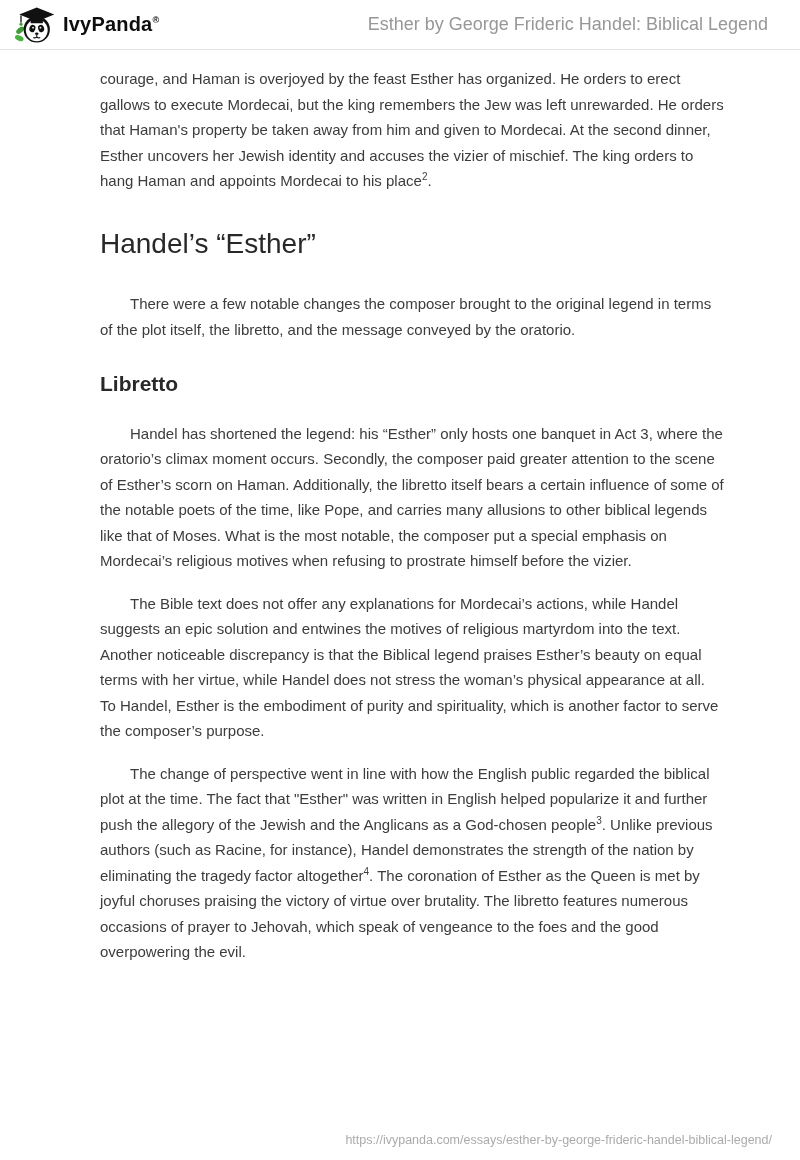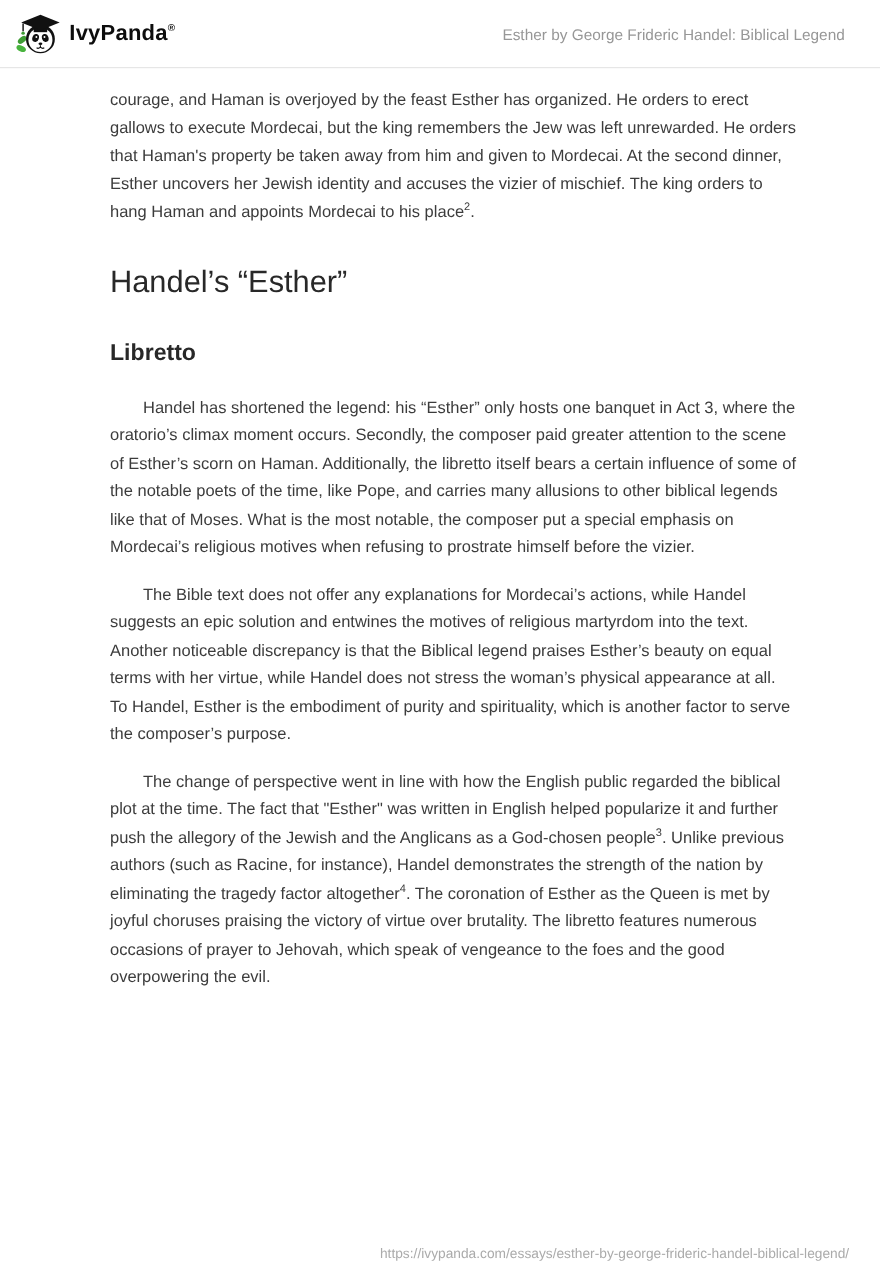--- a/index.html
+++ b/index.html
@@ -3,28 +3,28 @@
 <meta charset="utf-8">
 <style>
   * { box-sizing: border-box; }
   html, body { margin: 0; padding: 0; background: #ffffff; }
   .page {
     width: 800px; height: 1160px; margin: 0 auto; position: relative;
     background: #ffffff; overflow: hidden;
     font-family: "Liberation Sans", sans-serif;
   }
   .hdr {
-    height: 62px; display: flex; align-items: center; justify-content: space-between;
+    height: 50px; display: flex; align-items: center; justify-content: space-between;
     padding: 0 32px 0 14px; border-bottom: 1px solid #e4e4e4;
   }
   .brand { display: flex; align-items: center; gap: 7px; }
   .logo-wrap { width: 42px; height: 46px; display: flex; align-items: center; }
   .brand-text { font-size: 20px; font-weight: bold; color: #0d0d0d; letter-spacing: .2px; }
   .brand-text sup { font-size: 9px; font-weight: bold; }
-  .doc-title { font-size: 14px; color: #979797; }
+  .doc-title { font-size: 18px; color: #979797; }
   .article {
     padding: 16px 76px 0 76px;
     font-size: 15px; line-height: 1.7; color: #3c3c3c; margin-left: 24px;
   }
   .article p { margin: 0 0 17px 0; }
   .article p.indent { text-indent: 30px; }
   .article h1 { font-size: 28px; color: #282828; margin: 26px 0 24px 0; font-weight: normal; }
   .article h2 { font-size: 21px; color: #282828; margin: 24px 0 19px 0; font-weight: bold; }
   .article sup { font-size: 10px; line-height: 0; }
   .ftr {
@@ -64,20 +64,21 @@
         </svg>
       </span>
       <span class="brand-text"><span>IvyPanda</span><sup>®</sup></span>
     </div>
     <div class="doc-title">Esther by George Frideric Handel: Biblical Legend</div>
   </header>
 
   <main class="article">
       <p>courage, and Haman is overjoyed by the feast Esther has organized. He orders to erect gallows to execute Mordecai, but the king remembers the Jew was left unrewarded. He orders that Haman's property be taken away from him and given to Mordecai. At the second dinner, Esther uncovers her Jewish identity and accuses the vizier of mischief. The king orders to hang Haman and appoints Mordecai to his place<sup>2</sup>.</p>
       <h1>Handel’s “Esther”</h1>
+      <p class="indent">There were a few notable changes the composer brought to the original legend in terms of the plot itself, the libretto, and the message conveyed by the oratorio.</p>
       <h2>Libretto</h2>
       <p class="indent">Handel has shortened the legend: his “Esther” only hosts one banquet in Act 3, where the oratorio’s climax moment occurs. Secondly, the composer paid greater attention to the scene of Esther’s scorn on Haman. Additionally, the libretto itself bears a certain influence of some of the notable poets of the time, like Pope, and carries many allusions to other biblical legends like that of Moses. What is the most notable, the composer put a special emphasis on Mordecai’s religious motives when refusing to prostrate himself before the vizier.</p>
       <p class="indent">The Bible text does not offer any explanations for Mordecai’s actions, while Handel suggests an epic solution and entwines the motives of religious martyrdom into the text. Another noticeable discrepancy is that the Biblical legend praises Esther’s beauty on equal terms with her virtue, while Handel does not stress the woman’s physical appearance at all. To Handel, Esther is the embodiment of purity and spirituality, which is another factor to serve the composer’s purpose.</p>
       <p class="indent">The change of perspective went in line with how the English public regarded the biblical plot at the time. The fact that "Esther" was written in English helped popularize it and further push the allegory of the Jewish and the Anglicans as a God-chosen people<sup>3</sup>. Unlike previous authors (such as Racine, for instance), Handel demonstrates the strength of the nation by eliminating the tragedy factor altogether<sup>4</sup>. The coronation of Esther as the Queen is met by joyful choruses praising the victory of virtue over brutality. The libretto features numerous occasions of prayer to Jehovah, which speak of vengeance to the foes and the good overpowering the evil.</p>
     </main>
 
   <footer>
     <span class="ftr">https://ivypanda.com/essays/esther-by-george-frideric-handel-biblical-legend/</span>
   </footer>
 

